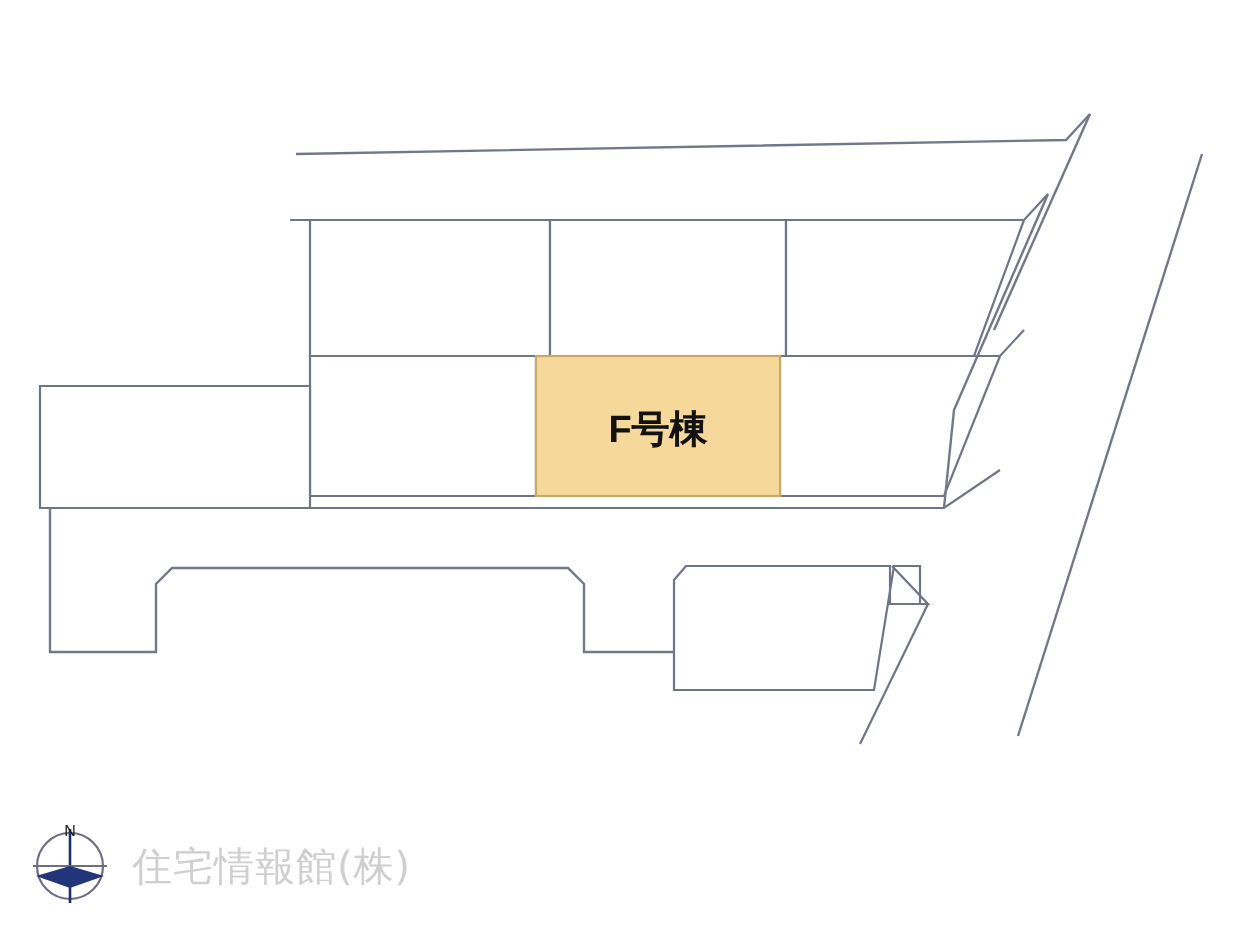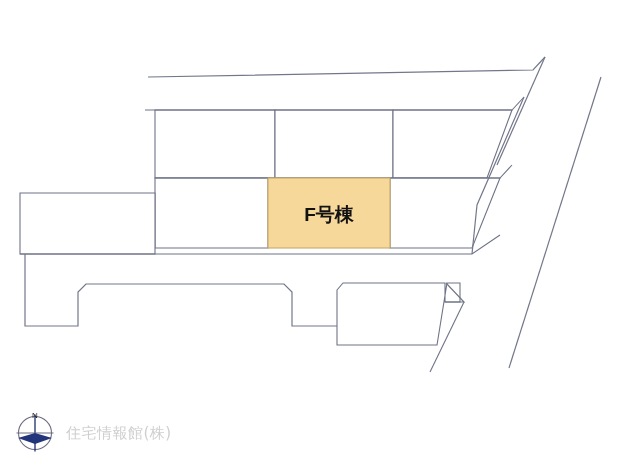--- a/index.html
+++ b/index.html
@@ -70,21 +70,21 @@
     align-items: center;
     gap: 8px;
   }
   #compass-icon {
     width: 46px;
     height: 46px;
     flex: 0 0 auto;
   }
   #brand-name {
     font-family: "DejaVu Sans", sans-serif;
-    font-size: 15px;
+    font-size: 20px;
     color: #cfcfcf;
     letter-spacing: 0.5px;
     white-space: nowrap;
   }
 </style>
 </head>
 <body>
 
 <svg id="site-plan" viewBox="0 0 620 465" xmlns="http://www.w3.org/2000/svg">
 

